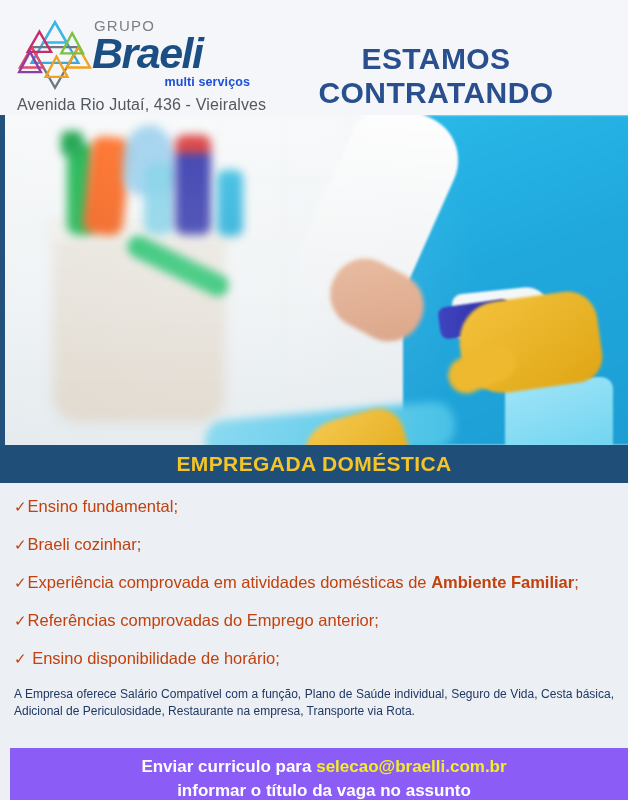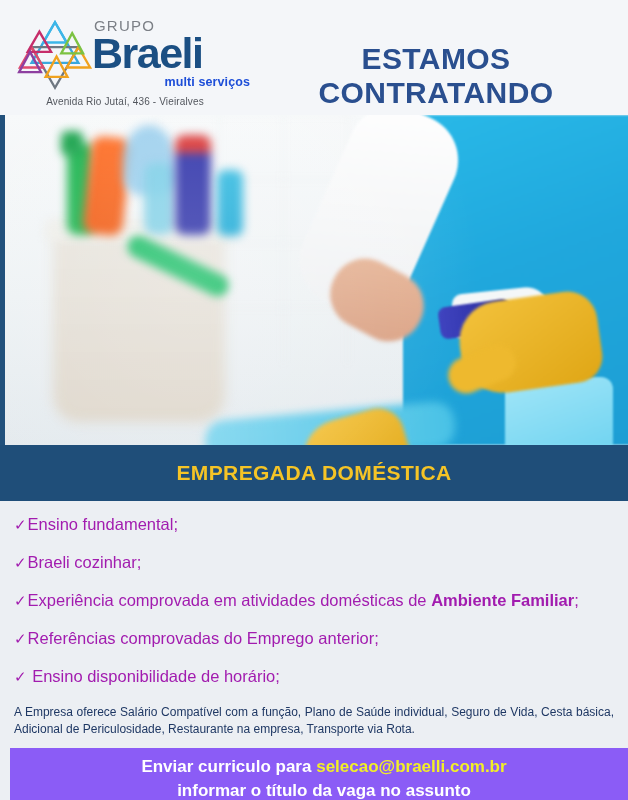--- a/index.html
+++ b/index.html
@@ -54,39 +54,40 @@
     margin: 0 0 1px 2px;
   }
   .brand-name {
     font-family: "Liberation Sans", sans-serif;
     font-weight: bold;
     font-size: 43px;
     letter-spacing: -1.5px;
     color: #1b4f83;
     line-height: 0.92;
     margin: 0;
+    font-style: italic;
   }
   .brand-tagline {
     font-family: "Liberation Sans", sans-serif;
     font-weight: bold;
     font-size: 12.5px;
     color: #1d4ed8;
     text-align: right;
     margin: 1px 2px 0 0;
     letter-spacing: 0.1px;
   }
   .brand-address {
     position: absolute;
     left: 0;
     top: 96px;
     width: 250px;
-    text-align: center;
-    font-size: 10px;
+    font-size: 16px;
     color: #53575e;
     letter-spacing: 0.15px;
+    padding-left: 17px;
   }
   .headline {
     flex: 1;
     text-align: center;
     font-weight: bold;
     font-size: 30px;
     color: #2a4f8f;
     letter-spacing: 0.4px;
     padding-top: 42px;
     padding-right: 6px;
@@ -273,41 +274,41 @@
     filter: blur(1px);
   }
   .ph-soft {
     position: absolute;
     inset: 0;
     background: radial-gradient(circle at 30% 45%, rgba(255,255,255,.22), transparent 60%);
   }
 
   
   .job-band {
-    height: 56px;
+    height: 38px;
     background: #1f4e79;
     display: flex;
     align-items: center;
     justify-content: center;
   }
   .job-title {
     font-weight: bold;
     font-size: 21px;
     color: #f5c426;
     letter-spacing: 0.4px;
   }
 
   
   .reqs {
     padding: 12px 14px 4px 14px;
     background: #eceff3;
   }
   .req {
     font-size: 16.5px;
-    color: #a21caf;
+    color: #c2410c;
     line-height: 1.34;
     margin: 0 0 16px 0;
     text-align: justify;
     text-justify: inter-word;
   }
   .req:last-child { margin-bottom: 10px; }
   .req .tick {
     font-size: 15px;
     margin-right: 1px;
   }

